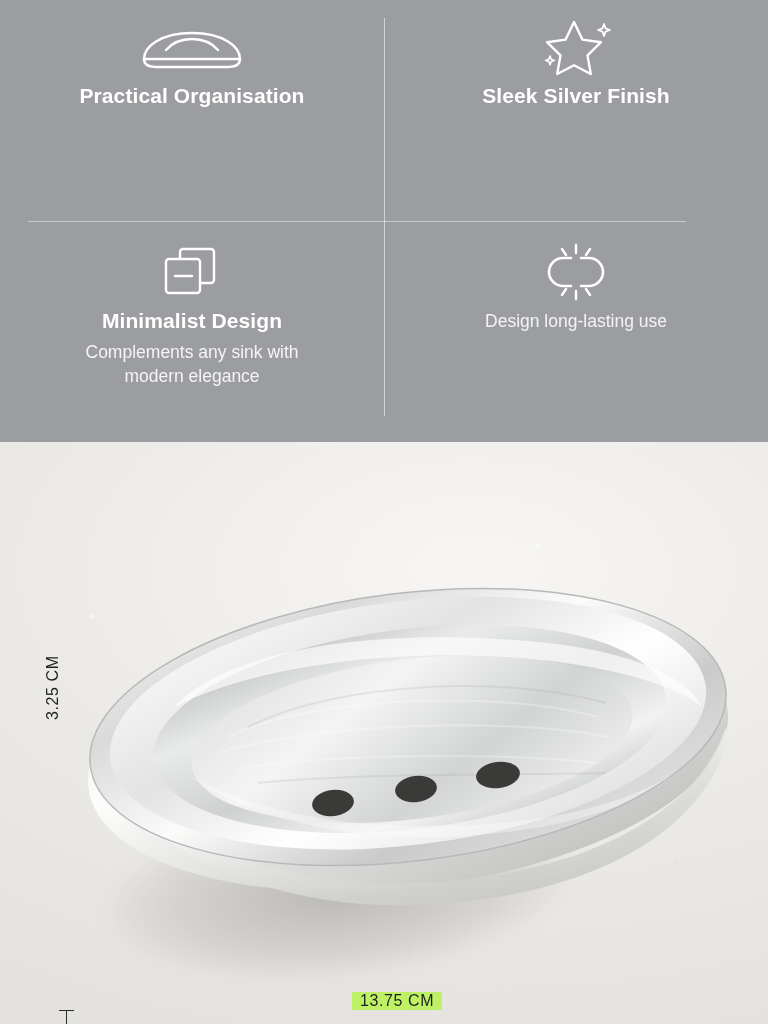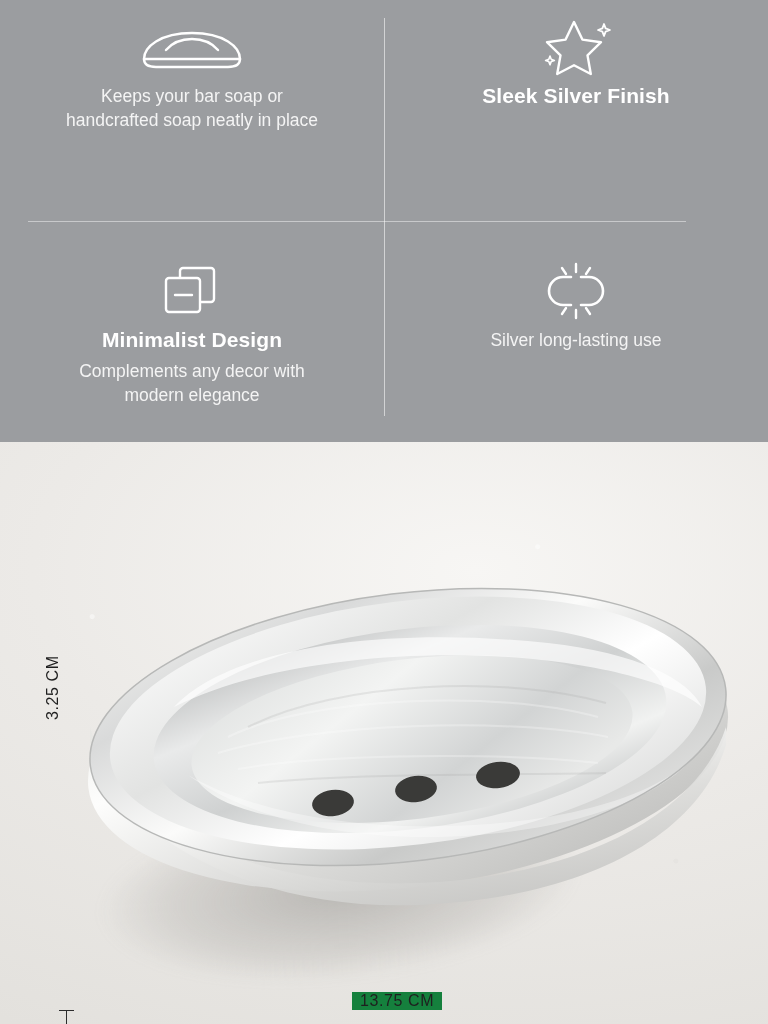--- a/index.html
+++ b/index.html
@@ -64,21 +64,21 @@
     display: flex;
     flex-direction: column;
     align-items: center;
     justify-content: flex-start;
     padding: 16px 34px 10px 34px;
     box-sizing: border-box;
     text-align: center;
     color: #ffffff;
   }
   .feature.cell-2 { }
-  .feature.cell-3, .feature.cell-4 { padding-top: 20px; margin-top: 19px; }
+  .feature.cell-3, .feature.cell-4 { padding-top: 20px; }
 
   .feature-icon {
     height: 62px;
     display: flex;
     align-items: center;
     justify-content: center;
     margin-bottom: 6px;
   }
   .feature-title {
     font-size: 21px;
@@ -169,21 +169,21 @@
     transform-origin: left top;
     font-size: 16px;
     letter-spacing: 0.6px;
     color: #1f1f1f;
     white-space: nowrap;
   }
   .dim-h-label {
     position: absolute;
     left: 352px;
     top: 992px;
-    background: #15803d;
+    background: #bef264;
     padding: 0 8px;
     font-size: 16px;
     letter-spacing: 0.6px;
     color: #1f1f1f;
     white-space: nowrap;
   }
 </style>
 </head>
 <body>
 
@@ -194,21 +194,21 @@
 
       <div class="feature cell-1">
         <div class="feature-icon">
           <svg width="112" height="56" viewBox="0 0 112 56" fill="none" xmlns="http://www.w3.org/2000/svg">
             <path d="M8 40c0-12 16-26 48-26s48 14 48 26" stroke="#ffffff" stroke-width="2.4" stroke-linecap="round"></path>
             <path d="M8 40h96" stroke="#ffffff" stroke-width="2.4" stroke-linecap="round"></path>
             <path d="M8 40c0 5 4 8 12 8h72c8 0 12-3 12-8" stroke="#ffffff" stroke-width="2.4" stroke-linecap="round"></path>
             <path d="M30 31c6-7 16-11 26-11s20 4 26 11" stroke="#ffffff" stroke-width="2.4" stroke-linecap="round"></path>
           </svg>
         </div>
-        <div class="feature-desc">Keeps your bar soap or handcrafted soap neatly in place</div>
+        <div class="feature-title">Practical Organisation</div>
       </div>
 
       <div class="feature cell-2">
         <div class="feature-icon">
           <svg width="92" height="62" viewBox="0 0 92 62" fill="none" xmlns="http://www.w3.org/2000/svg">
             <path d="M44 6l8.4 17.6L71 26.2 57.5 39.4 60.8 58 44 49.2 27.2 58l3.3-18.6L17 26.2l18.6-2.6L44 6z" stroke="#ffffff" stroke-width="2.4" stroke-linejoin="round"></path>
             <path d="M74 8l1.6 4.4L80 14l-4.4 1.6L74 20l-1.6-4.4L68 14l4.4-1.6L74 8z" stroke="#ffffff" stroke-width="1.8" stroke-linejoin="round"></path>
             <path d="M20 40l1.2 3.2L24.4 44.4l-3.2 1.2L20 48.8l-1.2-3.2L15.6 44.4l3.2-1.2L20 40z" stroke="#ffffff" stroke-width="1.6" stroke-linejoin="round"></path>
           </svg>
         </div>
@@ -217,32 +217,32 @@
 
       <div class="feature cell-3">
         <div class="feature-icon">
           <svg width="64" height="58" viewBox="0 0 64 58" fill="none" xmlns="http://www.w3.org/2000/svg">
             <rect x="20" y="6" width="34" height="34" rx="3" stroke="#ffffff" stroke-width="2.4"></rect>
             <rect x="6" y="16" width="34" height="34" rx="3" stroke="#ffffff" stroke-width="2.4" fill="#9b9da0"></rect>
             <path d="M15 33h17" stroke="#ffffff" stroke-width="2.4" stroke-linecap="round"></path>
           </svg>
         </div>
         <div class="feature-title">Minimalist Design</div>
-        <div class="feature-desc">Complements any decor with modern elegance</div>
+        <div class="feature-desc">Complements any sink with modern elegance</div>
       </div>
 
       <div class="feature cell-4">
         <div class="feature-icon">
           <svg width="70" height="58" viewBox="0 0 70 58" fill="none" xmlns="http://www.w3.org/2000/svg">
             <path d="M30 15h-8a14 14 0 0 0 0 28h8" stroke="#ffffff" stroke-width="2.6" stroke-linecap="round"></path>
             <path d="M40 15h8a14 14 0 0 1 0 28h-8" stroke="#ffffff" stroke-width="2.6" stroke-linecap="round"></path>
             <path d="M35 2v8M35 48v8M21 6l4 6M49 6l-4 6M21 52l4-6M49 52l-4-6" stroke="#ffffff" stroke-width="2.4" stroke-linecap="round"></path>
           </svg>
         </div>
-        <div class="feature-desc">Silver long-lasting use</div>
+        <div class="feature-desc">Design long-lasting use</div>
       </div>
 
     </div>
   </section>
 
   <section class="photo">
     <div class="bg-wash"></div>
     <div class="bg-grain"></div>
     <div class="shadow-pool"></div>
 

